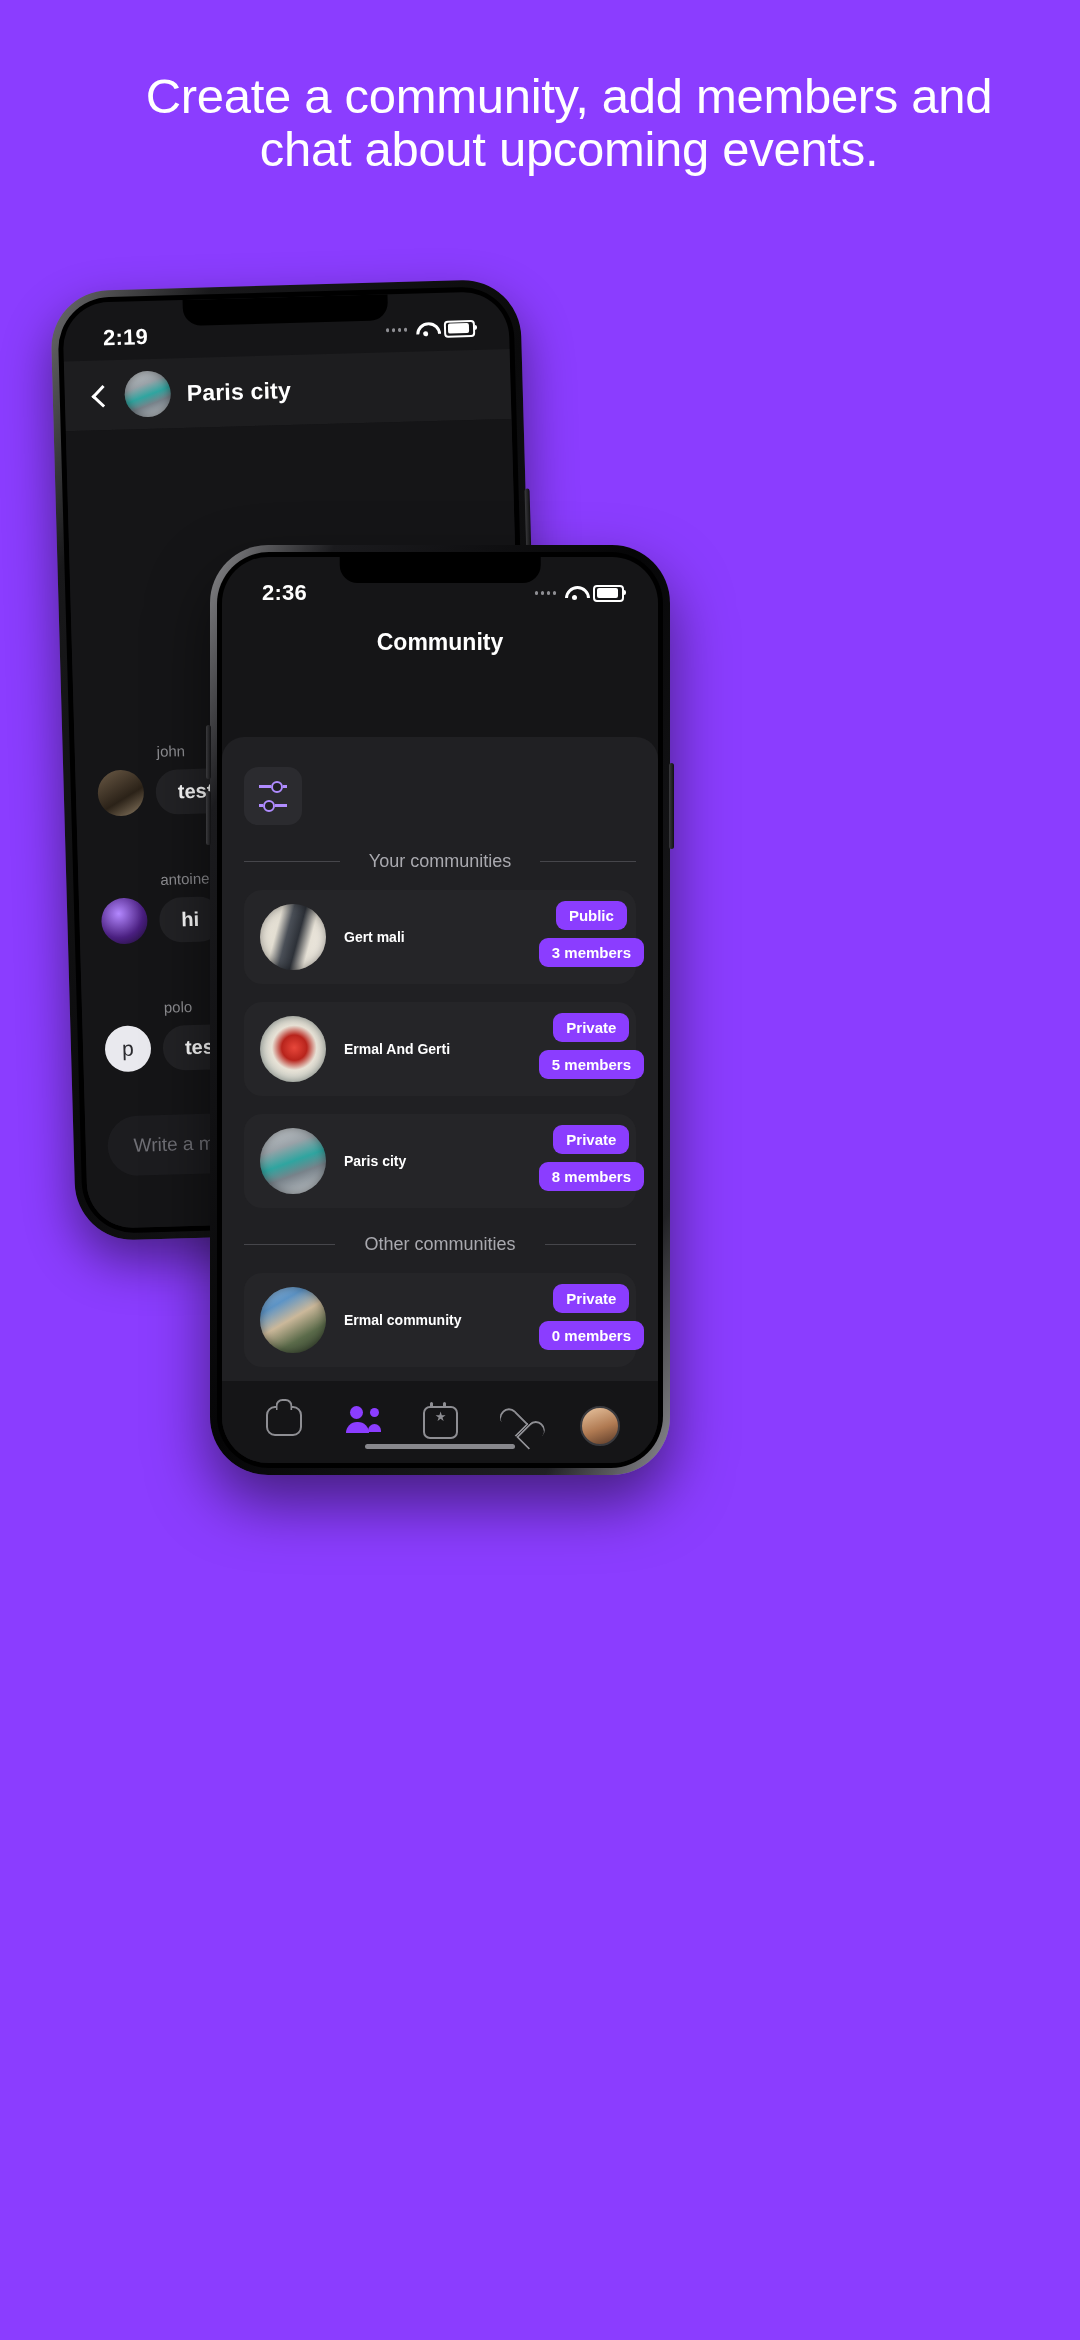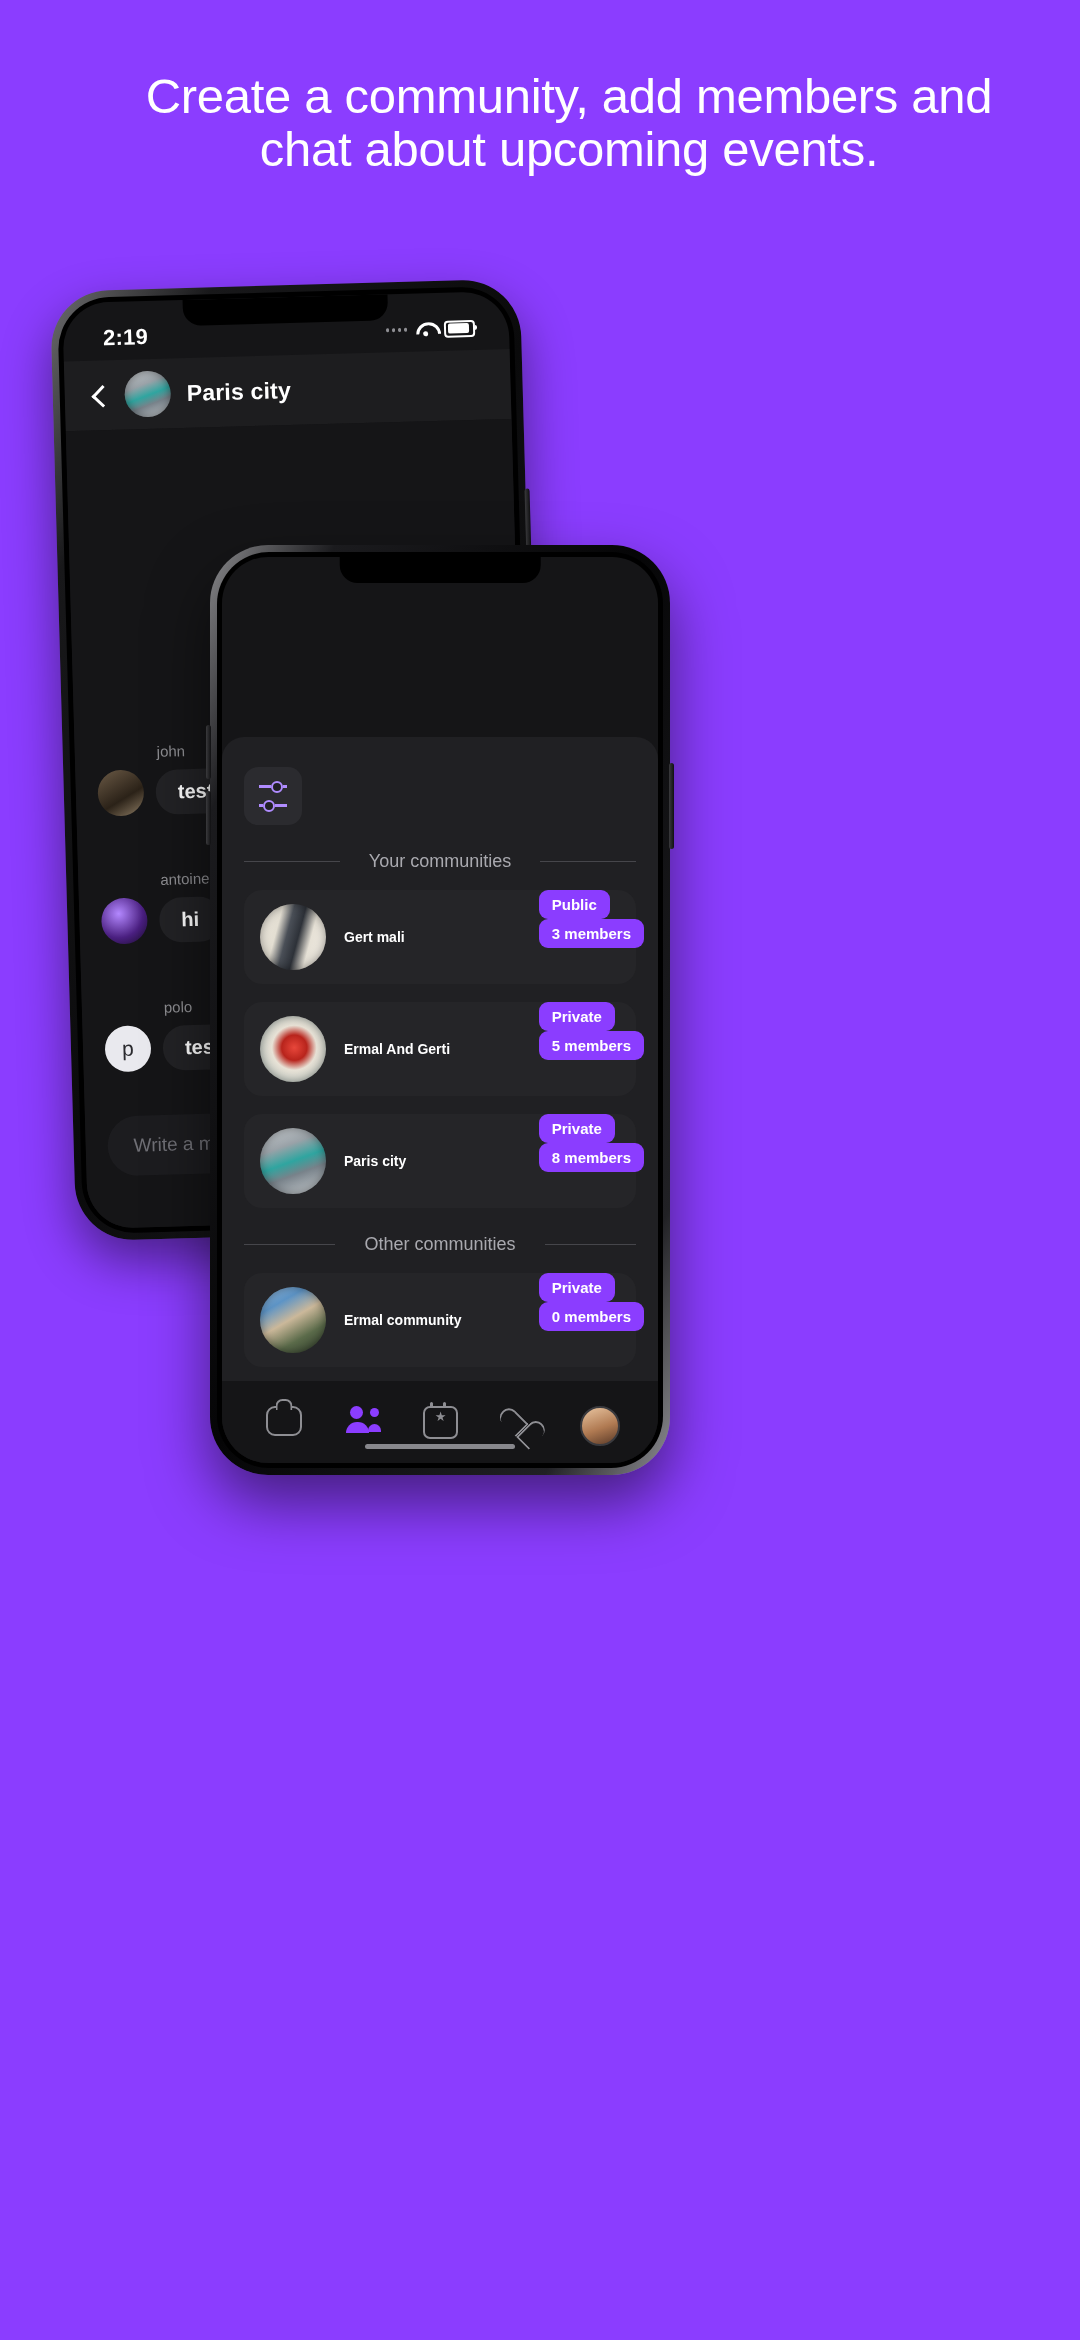--- a/index.html
+++ b/index.html
@@ -161,21 +161,21 @@
     background:#252528;border-radius:18px;
     padding:14px 16px;margin-top:18px;position:relative;
     min-height:66px;
   }
   .cav{width:66px;height:66px;border-radius:50%;flex:none;box-shadow:inset 0 0 10px rgba(0,0,0,.4);}
   .cav-remote{background:linear-gradient(105deg,#ece7dd 0%,#e3ded2 28%,#4a4f57 42%,#2d3138 56%,#e6e1d6 72%,#f2eee6 100%);}
   .cav-food{background:radial-gradient(circle at 52% 48%,#e8473b 0%,#b8241c 26%,#e8e2d6 46%,#cfd4cc 70%,#8d9a86 100%);}
   .cav-metro{background:linear-gradient(160deg,#cfd3d6 0%,#9aa2a8 30%,#2fa5a0 50%,#78828a 66%,#d6dadd 100%);}
   .cav-geek{background:linear-gradient(150deg,#9ec4e8 0%,#5d94c6 26%,#cbb89a 48%,#5b6b4a 72%,#2e3a2a 100%);}
   .cname{color:#fff;font-size:14px;font-weight:700;flex:1;}
-  .cbadges{display:flex;flex-direction:column;align-items:flex-start;position:absolute;right:-8px;top:0;}
+  .cbadges{display:flex;flex-direction:column;align-items:center;gap:8px;position:absolute;right:-8px;top:11px;}
   .badge{
     background:#8B3DFF;color:#fff;font-size:15px;font-weight:700;
     padding:6px 13px;border-radius:9px;white-space:nowrap;
   }
 
   .tabbar{
     position:absolute;left:0;right:0;bottom:0;height:82px;
     background:#151517;display:flex;align-items:center;justify-content:space-around;
     padding:0 22px;box-sizing:border-box;
   }
@@ -270,21 +270,37 @@
 <div class="phone" id="phoneFront">
   <div class="frame"></div>
   <div class="bezel"></div>
   <div class="sidebtn" style="right:-4px;top:218px;width:5px;height:86px;"></div>
   <div class="sidebtn" style="left:-4px;top:180px;width:5px;height:54px;"></div>
   <div class="sidebtn" style="left:-4px;top:246px;width:5px;height:54px;"></div>
 
   <div class="screen">
     <div class="notch"></div>
 
-
+    <div class="statusbar">
+      <div class="st-time">2:36</div>
+      <div class="st-icons">
+        <div class="dots">
+            <i></i>
+            <i></i>
+            <i></i>
+            <i></i>
+          </div>
+        <div class="wifi"></div>
+        <div class="batt">
+            <i></i>
+          </div>
+      </div>
+    </div>
+
+    <div class="cm-title">Community</div>
 
 
     <div class="cm-panel">
 
       <div class="searchrow">
         <div class="filterbtn">
           <div class="frow">
               <span class="ln"></span>
               <span class="kn"></span>
               <span class="ln" style="max-width:4px"></span>

